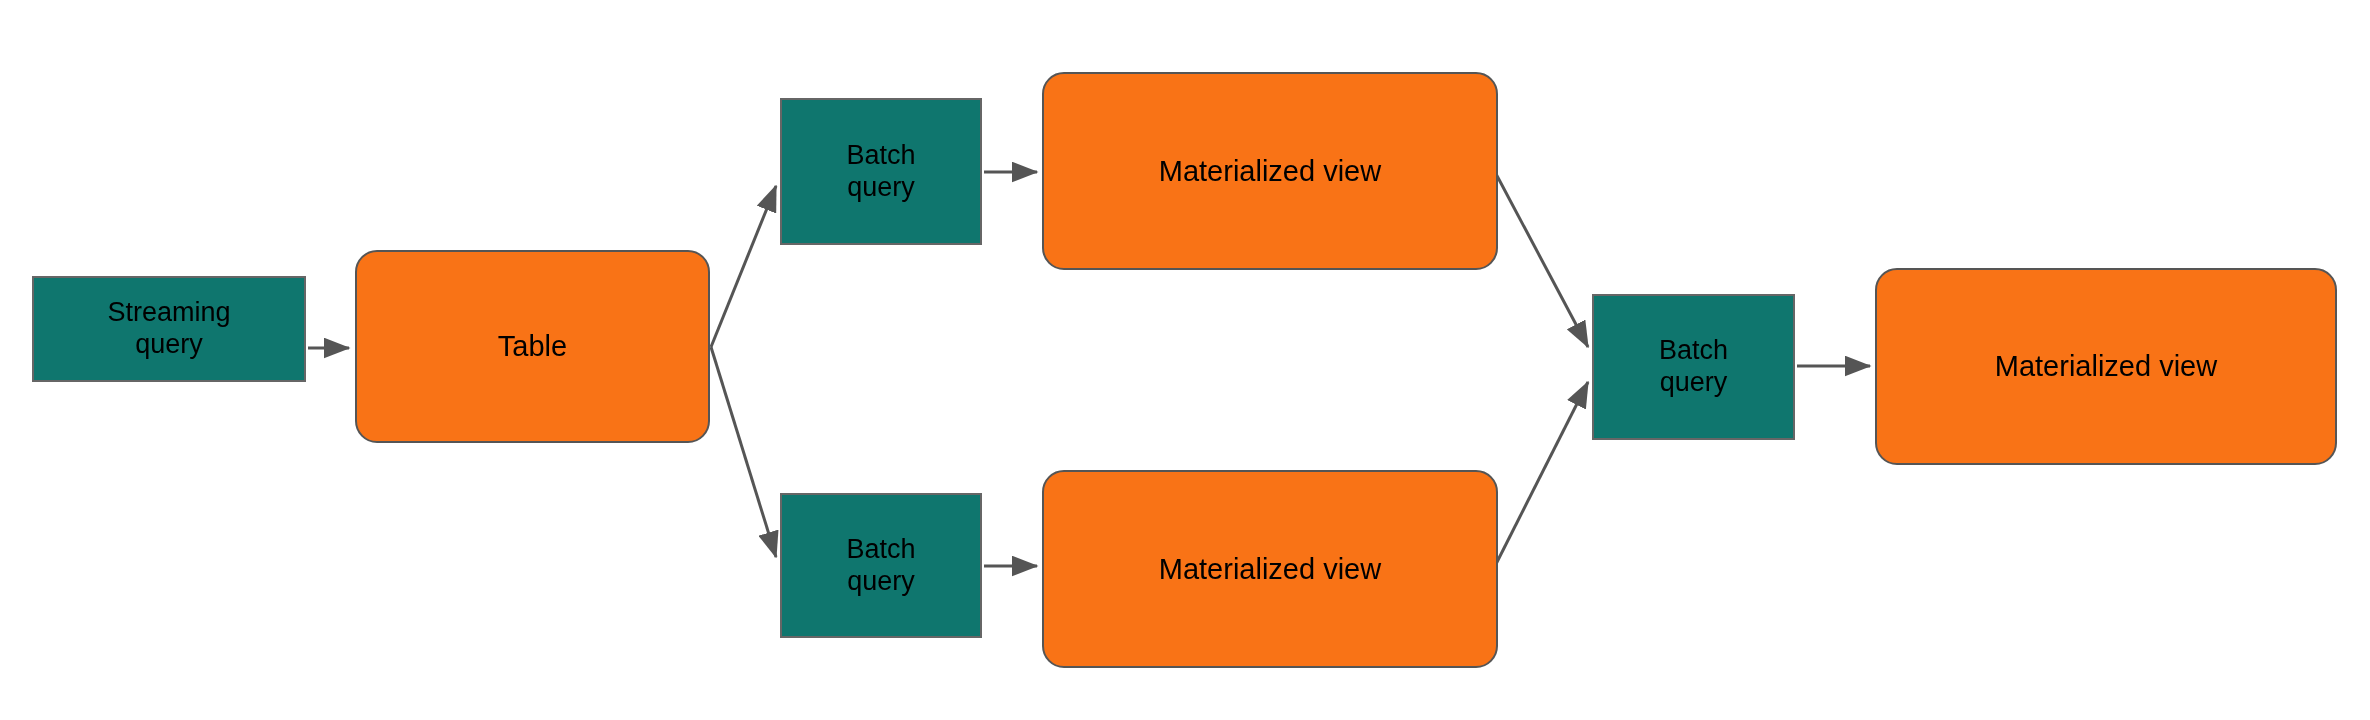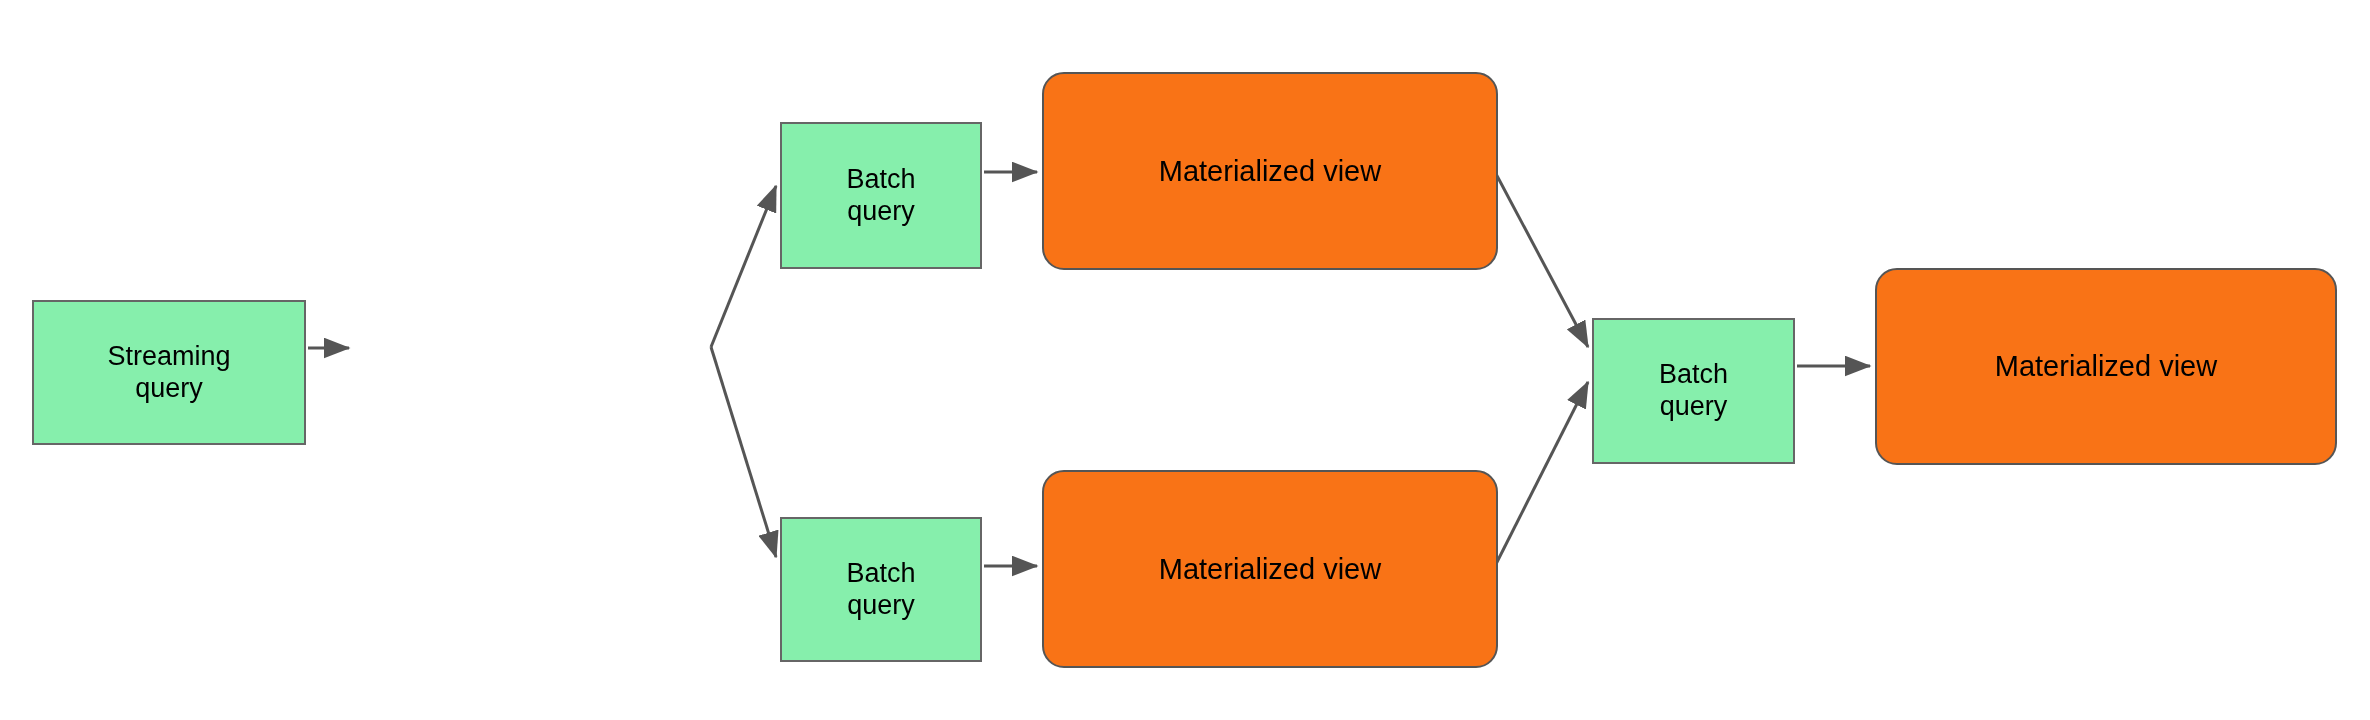--- a/index.html
+++ b/index.html
@@ -3,21 +3,21 @@
 <meta charset="utf-8">
 <style>
   html,body{margin:0;padding:0;background:#ffffff;}
   body{width:2370px;height:720px;overflow:hidden;
        font-family:"Liberation Sans","DejaVu Sans",sans-serif;}
   #canvas{position:relative;width:2370px;height:720px;background:#ffffff;}
   svg.edges{position:absolute;left:0;top:0;width:2370px;height:720px;pointer-events:none;}
   .node{position:absolute;box-sizing:border-box;display:flex;align-items:center;
         justify-content:center;text-align:center;color:#000000;line-height:1.18;}
   .node-label{display:block;white-space:pre-line;}
-  .proc{background:#86efac;border:2px solid #666666;border-radius:0;font-size:27px;margin-top:24px;}
+  .proc{background:#0f766e;border:2px solid #666666;border-radius:0;font-size:27px;}
   .store{background:#f97316;border:2px solid #555555;border-radius:22px;font-size:29px;}
 </style>
 </head>
 <body>
 
 <div id="canvas">
 
   <svg class="edges" viewBox="0 0 2370 720" xmlns="http://www.w3.org/2000/svg">
     <defs>
       <marker id="arrowhead" markerWidth="9" markerHeight="7" refX="8.5" refY="3.5" orient="auto" markerUnits="strokeWidth">
@@ -35,25 +35,28 @@
 
     <line x1="984" y1="566" x2="1037" y2="566" stroke="#555555" stroke-width="3" marker-end="url(#arrowhead)"></line>
 
     <line x1="1495" y1="172" x2="1588" y2="347" stroke="#555555" stroke-width="3" marker-end="url(#arrowhead)"></line>
 
     <line x1="1495" y1="566" x2="1588" y2="382" stroke="#555555" stroke-width="3" marker-end="url(#arrowhead)"></line>
 
     <line x1="1797" y1="366" x2="1870" y2="366" stroke="#555555" stroke-width="3" marker-end="url(#arrowhead)"></line>
   </svg>
 
-  <div class="node proc" style="left:32px;top:276px;width:274px;height:145px;">
+  <div class="node proc" style="left:32px;top:276px;width:274px;height:106px;">
     <span class="node-label">Streaming
 query</span>
   </div>
 
+  <div class="node store" style="left:355px;top:250px;width:355px;height:193px;">
+    <span class="node-label">Table</span>
+  </div>
 
   <div class="node proc" style="left:780px;top:98px;width:202px;height:147px;">
     <span class="node-label">Batch
 query</span>
   </div>
 
   <div class="node store" style="left:1042px;top:72px;width:456px;height:198px;">
     <span class="node-label">Materialized view</span>
   </div>
 

